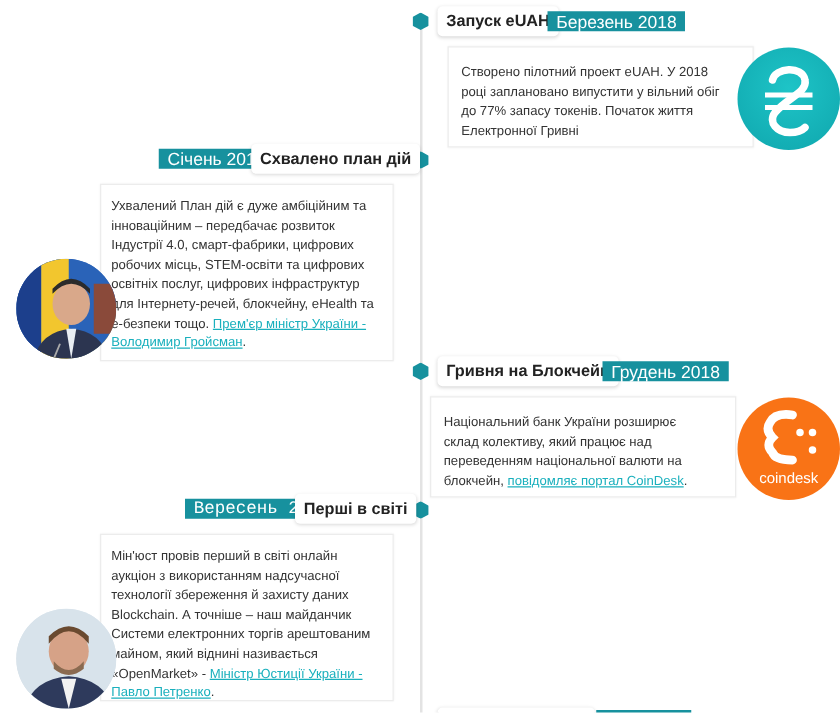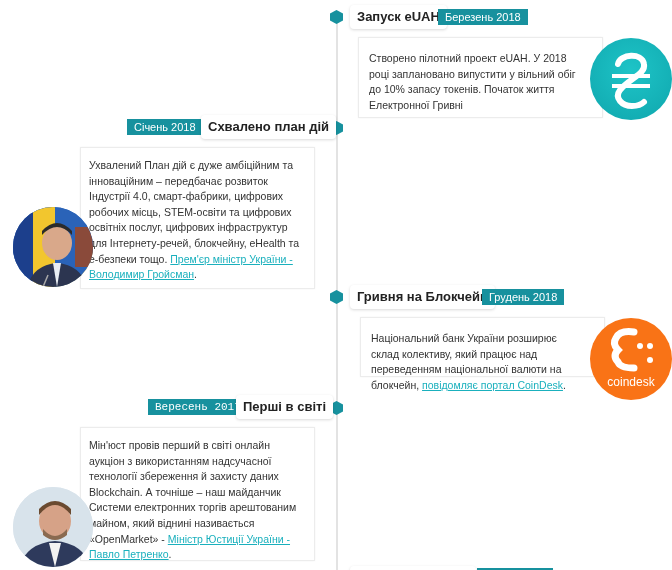--- a/index.html
+++ b/index.html
@@ -8,21 +8,21 @@
 
   .timeline-line { position: absolute; left: 336px; top: 16px; width: 2px; height: 560px; background: #e3e3e3; }
 
   .node { position: absolute; width: 13px; height: 14px; background: #17919e;
           clip-path: polygon(50% 0, 100% 25%, 100% 75%, 50% 100%, 0 75%, 0 25%); }
 
   .title-pill { position: absolute; height: 24px; background: #fff; border-radius: 4px;
                 box-shadow: 0 1px 3px rgba(0,0,0,0.15); font-size: 13px; font-weight: bold;
                 color: #222; line-height: 24px; padding: 0 7px; white-space: nowrap; }
   .date-badge { position: absolute; height: 16px; background: #17919e; color: #fff;
-                font-size: 11px; line-height: 16px; padding: 0 7px; white-space: nowrap; }
+                font-size: 14px; line-height: 16px; padding: 0 7px; white-space: nowrap; }
 
   .card { position: absolute; background: #fff; border: 1px solid #ececec;
           box-shadow: 0 0 2px rgba(0,0,0,0.05); font-size: 10.5px; line-height: 15.6px; color: #333; }
   .card.right { text-align: left; padding: 13px 24px 10px 10px; }
   .card.left  { padding: 10px 14px 10px 8px; }
   .card a { color: #1ab0bd; text-decoration: underline; }
 
   .avatar { position: absolute; border-radius: 50%; overflow: hidden; }
 
   .hryvnia-logo { background: radial-gradient(circle at 50% 40%, #1ec4c7 0%, #0fa6ad 100%); }
@@ -36,21 +36,21 @@
 </style>
 </head>
 <body>
 
 <div class="timeline-line"></div>
 
 <div class="node" style="left:330px; top:10px;"></div>
 <div class="title-pill" style="left:350px; top:5px;">Запуск eUAH</div>
 <div class="date-badge" style="left:438px; top:9px;">Березень 2018</div>
 <div class="card right" style="left:358px; top:37px; width:245px; height:81px;">
-  <span>Створено пілотний проект eUAH. У 2018 році заплановано випустити у вільний обіг до 10% запасу токенів. Початок життя Електронної Гривні</span>
+  <span>Створено пілотний проект eUAH. У 2018 році заплановано випустити у вільний обіг до 77% запасу токенів. Початок життя Електронної Гривні</span>
 </div>
 <div class="avatar hryvnia-logo" style="left:590px; top:38px; width:82px; height:82px;">
   <svg width="82" height="82" viewBox="0 0 82 82">
     <path d="M28 26 C30 16, 52 14, 54 26 C56 36, 40 40, 30 52 C24 60, 32 68, 42 68 C48 68, 52 66, 54 64" fill="none" stroke="#fff" stroke-width="6" stroke-linecap="round"></path>
     <line x1="22" y1="38" x2="60" y2="38" stroke="#fff" stroke-width="4"></line>
     <line x1="22" y1="48" x2="60" y2="48" stroke="#fff" stroke-width="4"></line>
   </svg>
 </div>
 
 <div class="node" style="left:330px; top:121px;"></div>
@@ -69,21 +69,21 @@
     <path d="M29 28 Q44 12 59 28 L59 24 Q44 8 29 24 Z" fill="#2b2b2b"></path>
     <path d="M14 80 Q20 58 44 56 Q68 58 74 80 Z" fill="#2c3550"></path>
     <path d="M40 56 L44 80 L48 56 Z" fill="#e9eef3"></path>
     <line x1="35" y1="68" x2="30" y2="80" stroke="#aaa" stroke-width="1.5"></line>
   </svg>
 </div>
 
 <div class="node" style="left:330px; top:290px;"></div>
 <div class="title-pill" style="left:350px; top:285px;">Гривня на Блокчейн</div>
 <div class="date-badge" style="left:482px; top:289px;">Грудень 2018</div>
-<div class="card right" style="left:360px; top:317px; width:245px; height:60px;">
+<div class="card right" style="left:344px; top:317px; width:245px; height:81px;">
   <span>Національний банк України розширює склад колективу, який працює над переведенням національної валюти на блокчейн, </span><a href="#">повідомляє портал CoinDesk</a><span>.</span>
 </div>
 <div class="avatar coindesk-logo" style="left:590px; top:318px; width:82px; height:82px;">
   <svg width="82" height="82" viewBox="0 0 82 82">
     <path d="M44 14 Q30 12 26 20 Q22 26 28 32 Q22 38 28 44 Q30 50 44 50" fill="none" stroke="#fff" stroke-width="7" stroke-linecap="round"></path>
     <circle cx="50" cy="28" r="3" fill="#fff"></circle>
     <circle cx="60" cy="28" r="3" fill="#fff"></circle>
     <circle cx="60" cy="42" r="3" fill="#fff"></circle>
     <text x="41" y="68" text-anchor="middle" font-size="12" fill="#fff" font-family="Liberation Sans, sans-serif">coindesk</text>
   </svg>

